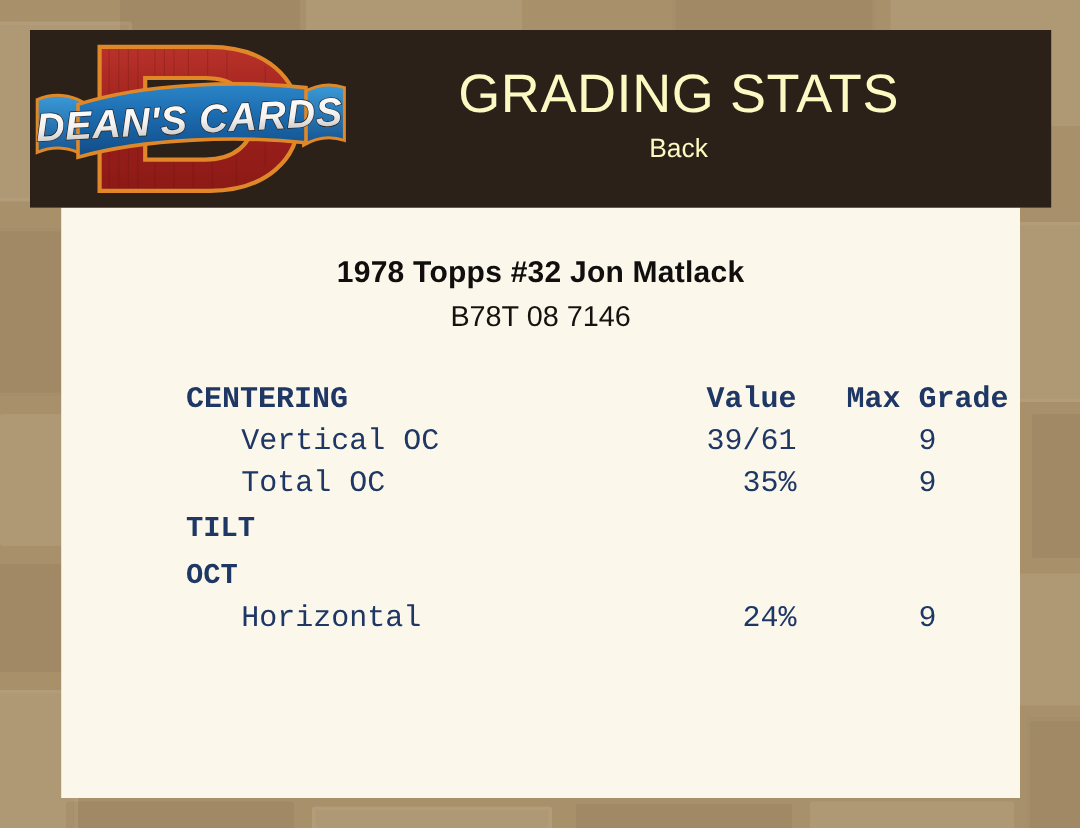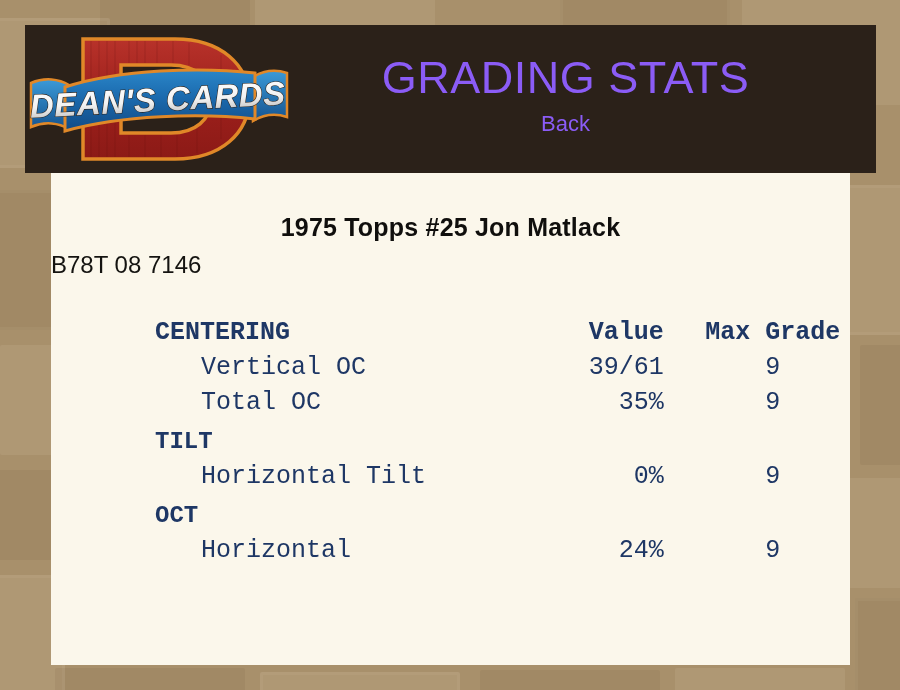--- a/index.html
+++ b/index.html
@@ -49,21 +49,21 @@
     width: 268px;
     height: 148px;
     flex: 0 0 268px;
   }
   #logo svg { display: block; }
 
   
   #header-titles {
     flex: 1 1 auto;
     text-align: center;
-    color: #8b5cf6;
+    color: #fef9c3;
     padding-right: 38px;
     margin-top: -2px;
   }
   #header-title {
     font-size: 45px;
     line-height: 52px;
     letter-spacing: 0.5px;
     font-weight: normal;
   }
   #header-subtitle {
@@ -85,20 +85,21 @@
 
   #card-title {
     text-align: center;
     font-size: 25px;
     font-weight: bold;
     color: #100f0d;
     margin-top: 40px;
     letter-spacing: 0.2px;
   }
   #card-code {
+    text-align: center;
     font-size: 24px;
     font-weight: normal;
     color: #141310;
     margin-top: 9px;
   }
 
   
   #stats-table {
     margin-top: 36px;
     width: 100%;
@@ -220,21 +221,21 @@
   </div>
 
   <div id="header-titles">
     <div id="header-title">GRADING STATS</div>
     <div id="header-subtitle">Back</div>
   </div>
 </div>
 
 <div id="stats-panel">
 
-  <div id="card-title">1975 Topps #25 Jon Matlack</div>
+  <div id="card-title">1978 Topps #32 Jon Matlack</div>
   <div id="card-code">B78T 08 7146</div>
 
   <table id="stats-table">
     <tbody id="stats-body">
         <tr class="head-row">
           <td class="col-label pad-label">CENTERING</td>
           <td class="col-value" style="padding-right: 26px;">Value</td>
           <td class="col-grade">Max Grade</td>
         </tr>
         <tr class="data-row">
@@ -245,25 +246,20 @@
         <tr class="data-row">
           <td class="col-label pad-indent">Total OC</td>
           <td class="col-value">35%</td>
           <td class="col-grade">9</td>
         </tr>
         <tr class="section-row">
           <td class="col-label pad-label">TILT</td>
           <td class="col-value"></td>
           <td class="col-grade"></td>
         </tr>
-        <tr class="data-row">
-          <td class="col-label pad-indent">Horizontal Tilt</td>
-          <td class="col-value">0%</td>
-          <td class="col-grade">9</td>
-        </tr>
         <tr class="section-row">
           <td class="col-label pad-label">OCT</td>
           <td class="col-value"></td>
           <td class="col-grade"></td>
         </tr>
         <tr class="data-row">
           <td class="col-label pad-indent">Horizontal</td>
           <td class="col-value">24%</td>
           <td class="col-grade">9</td>
         </tr>

